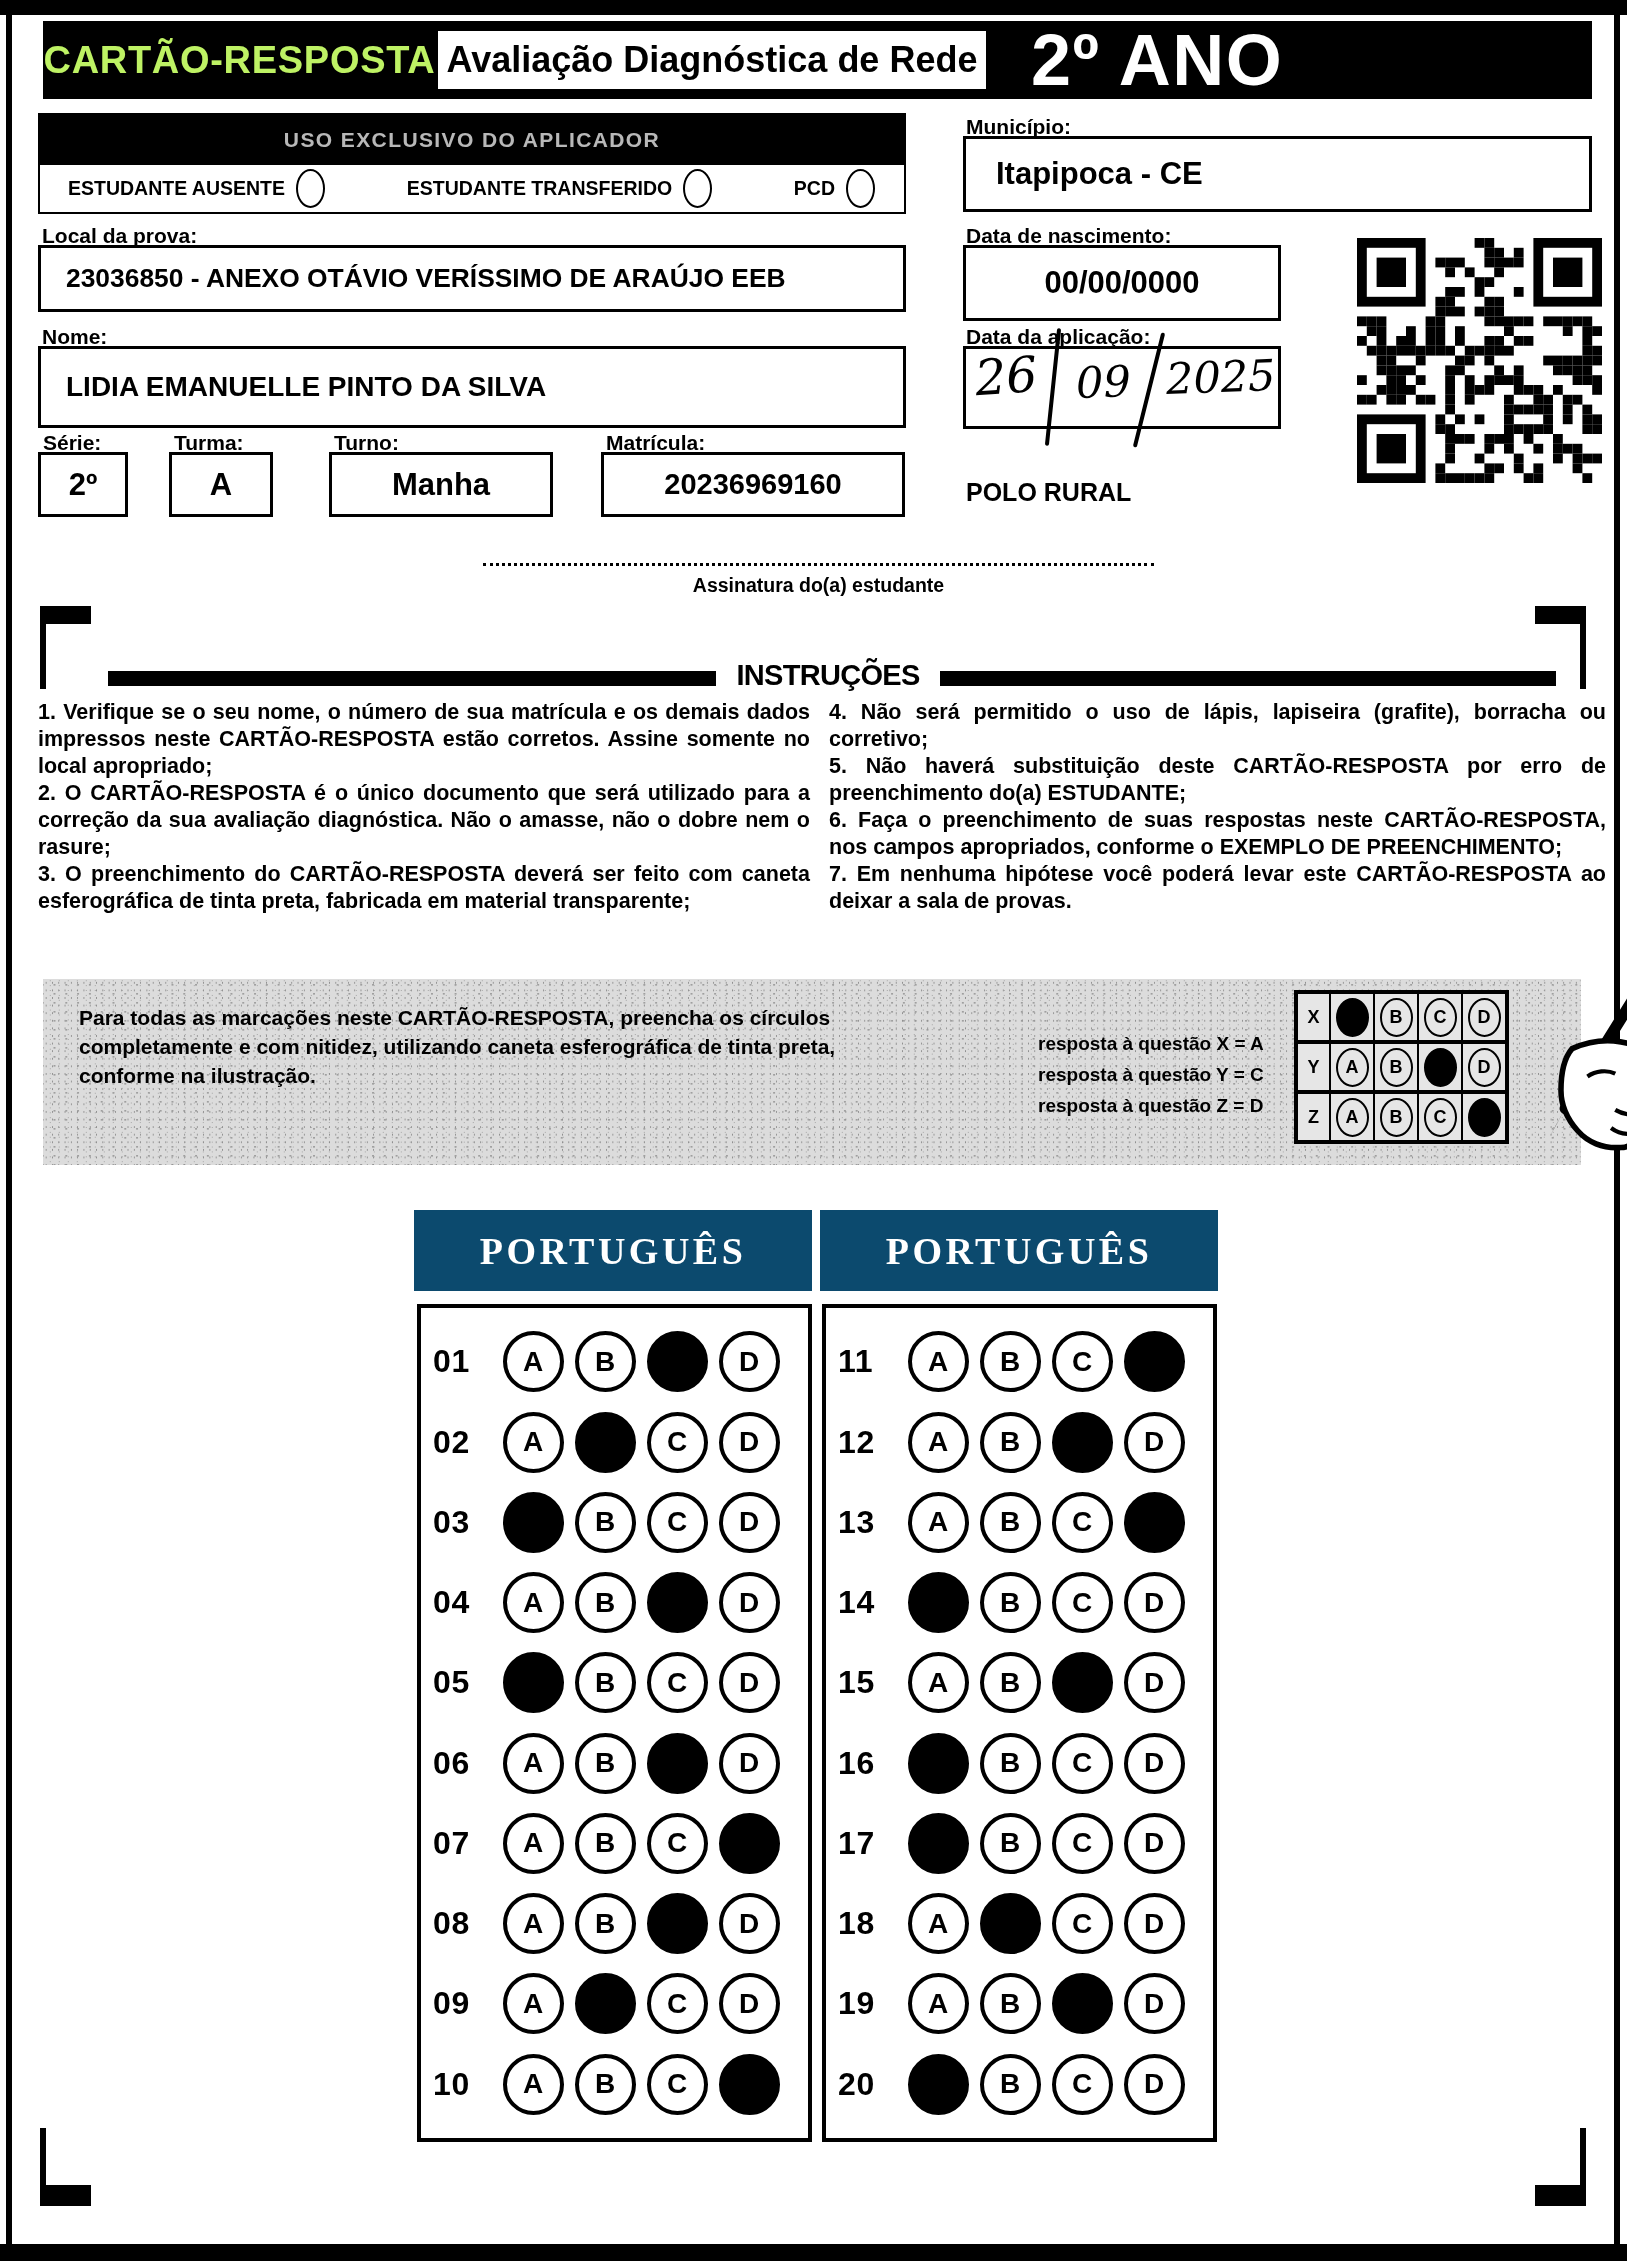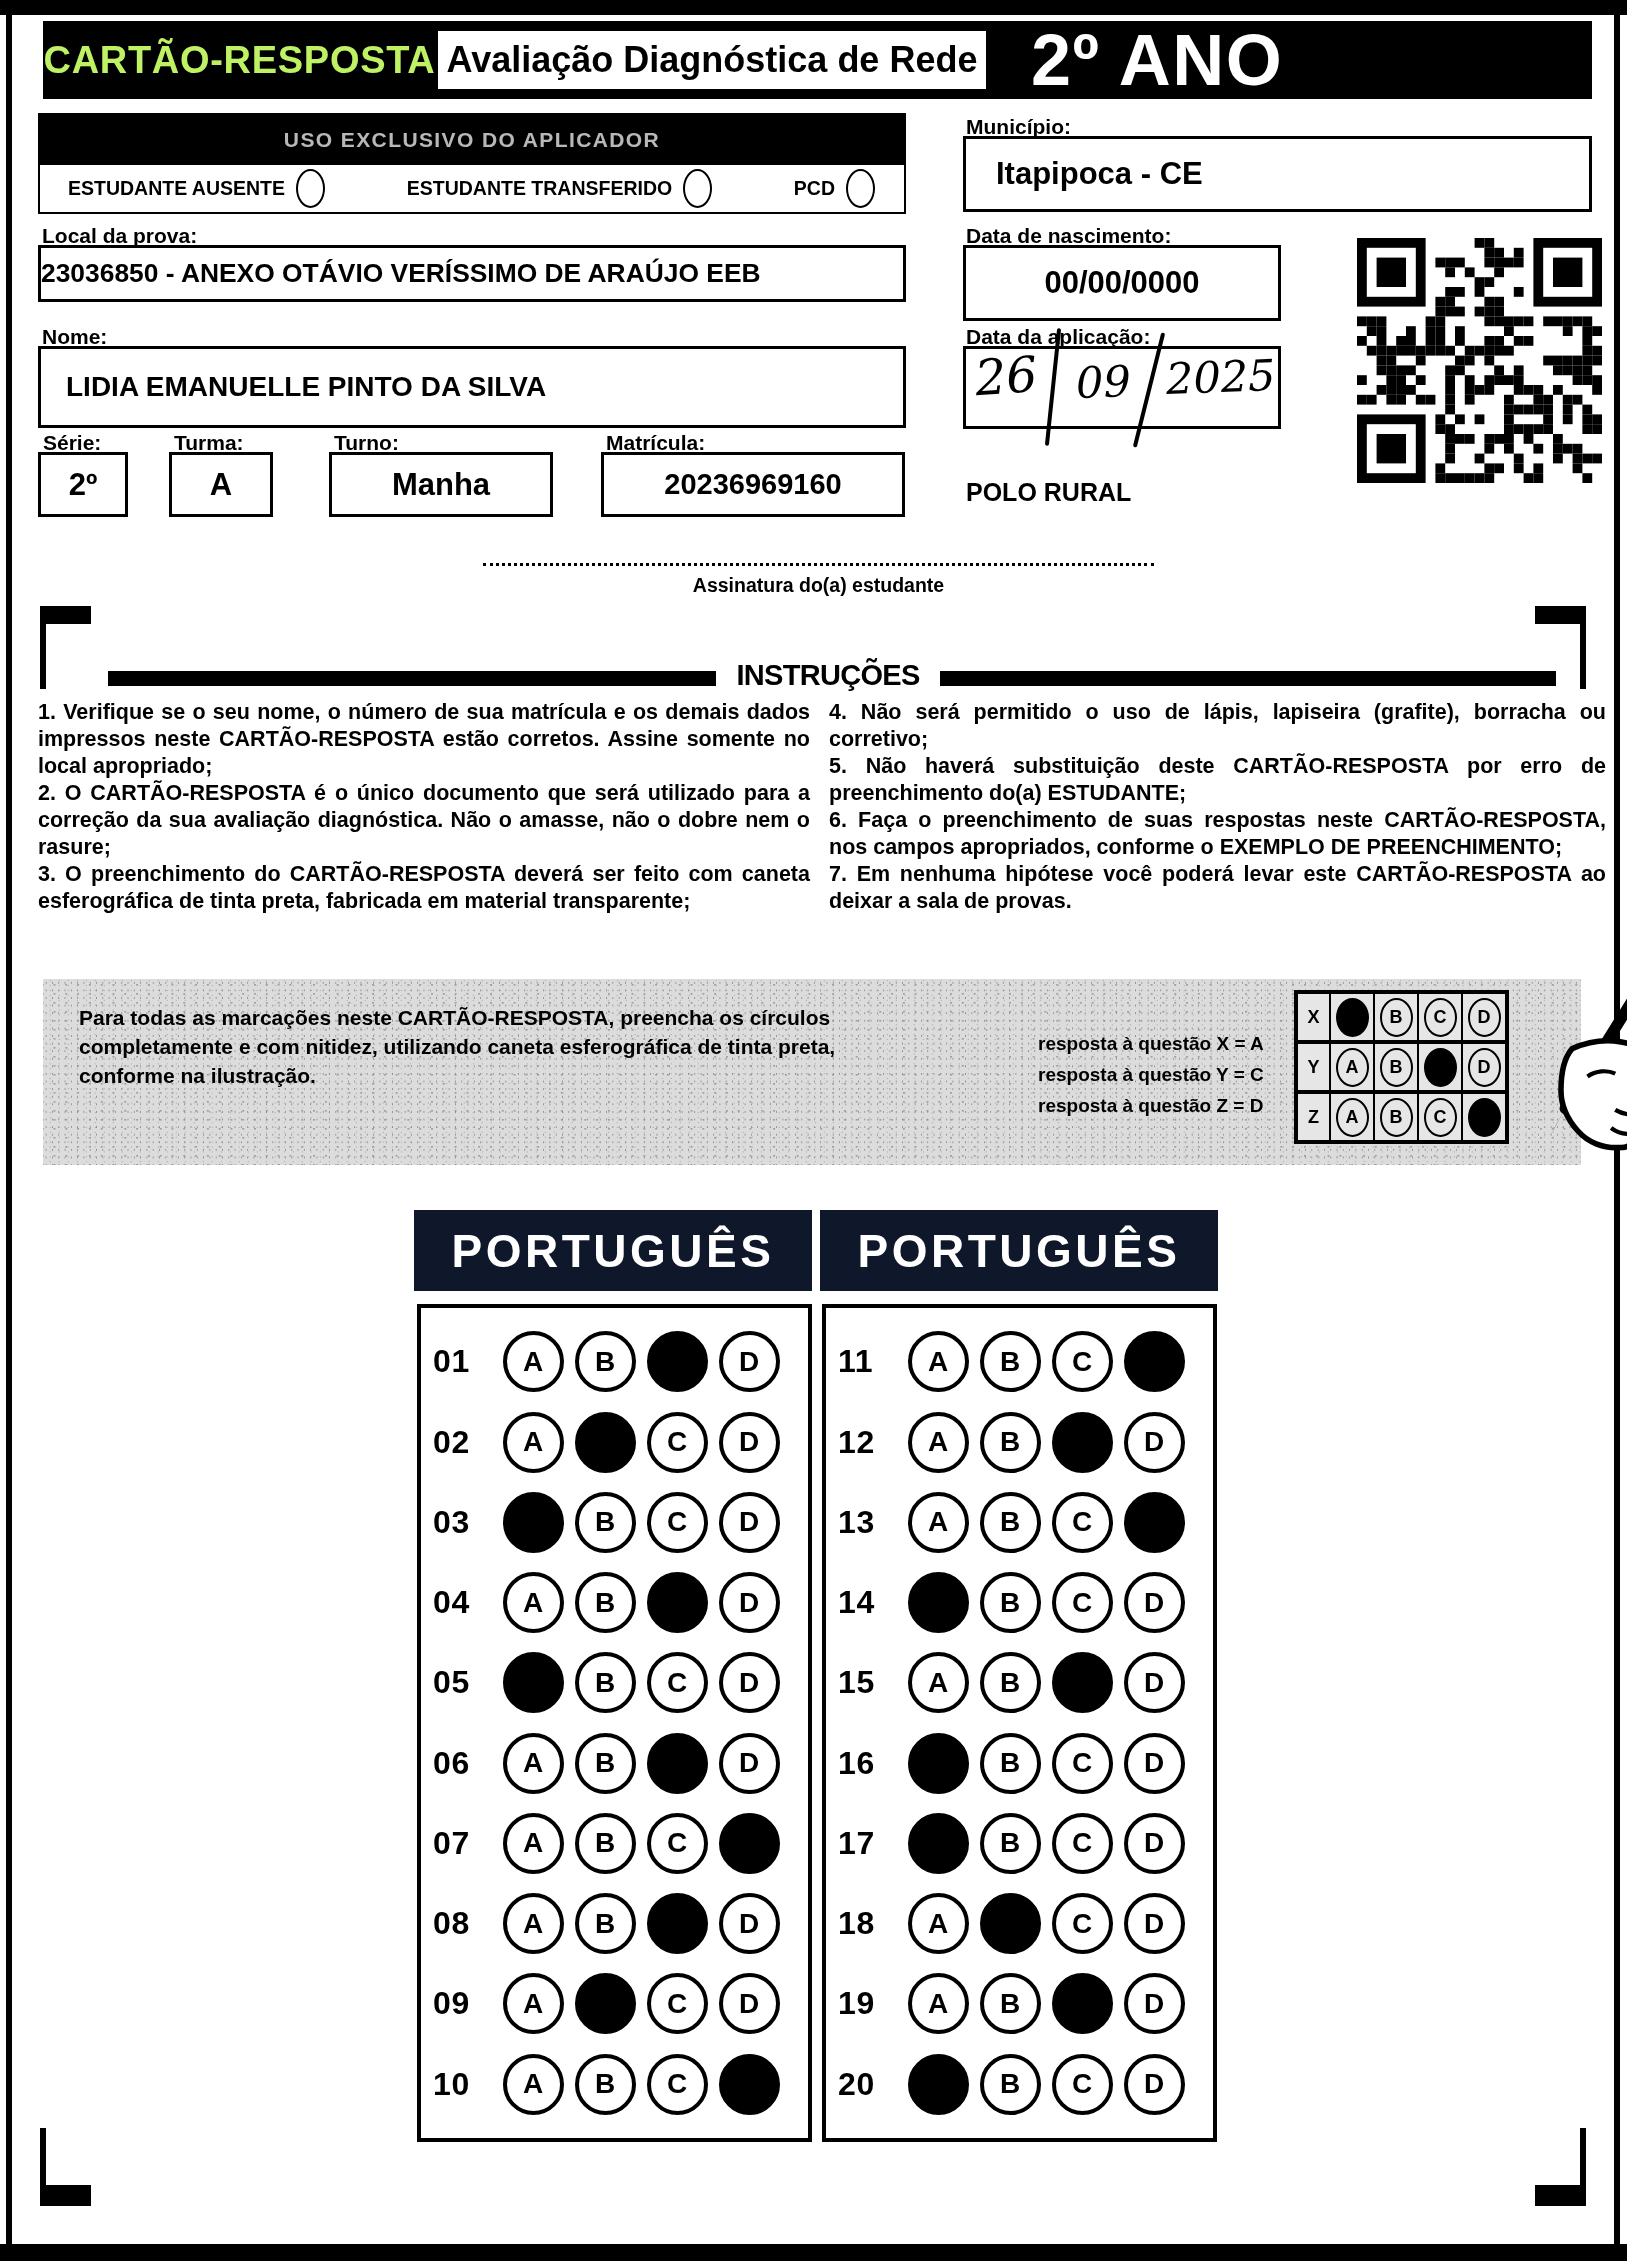--- a/index.html
+++ b/index.html
@@ -29,21 +29,21 @@
     color:rgba(255,255,255,0.72);font-size:21px;font-weight:bold;letter-spacing:1.4px;text-shadow:0 0 2.1px #000;}
   #aplicador-opts{height:47px;display:flex;align-items:center;justify-content:space-between;padding:0 29px 0 28px;}
   .apl-opt{display:flex;align-items:center;gap:11px;}
   .apl-label{font-size:19.5px;font-weight:bold;}
   .apl-circle{width:25px;height:35px;border:2.8px solid #000;border-radius:50%;display:inline-block;}
 
   .flabel{position:absolute;font-size:21px;font-weight:bold;white-space:nowrap;}
   .fbox{position:absolute;border:3.5px solid #000;box-sizing:border-box;display:flex;align-items:center;font-weight:bold;}
 
   #municipio-box{left:963px;top:136px;width:629px;height:76px;font-size:31px;padding-left:30px;}
-  #local-box{left:38px;top:245px;width:868px;height:57px;font-size:26.4px;}
+  #local-box{left:38px;top:245px;width:868px;height:67px;font-size:26.4px;padding-left:25px;}
   #nascimento-box{left:963px;top:245px;width:318px;height:76px;font-size:31px;justify-content:center;}
   #nome-box{left:38px;top:346px;width:868px;height:82px;font-size:28px;padding-left:25px;}
   #aplicacao-box{left:963px;top:346px;width:318px;height:83px;}
 
   #serie-box{left:38px;top:452px;width:90px;height:65px;font-size:31px;justify-content:center;}
   #turma-box{left:169px;top:452px;width:104px;height:65px;font-size:31px;justify-content:center;}
   #turno-box{left:329px;top:452px;width:224px;height:65px;font-size:31px;justify-content:center;}
   #matricula-box{left:601px;top:452px;width:304px;height:65px;font-size:29px;justify-content:center;}
 
   #polo-label{left:966px;top:478px;font-size:25px;font-weight:bold;position:absolute;}
@@ -89,22 +89,22 @@
   .ex-row:last-child{border-bottom:none;}
   .ex-cell{width:42px;height:46px;border-right:2.1px solid #000;display:flex;align-items:center;justify-content:center;}
   .ex-cell:last-child{border-right:none;}
   .ex-qlabel{font-size:18px;font-weight:bold;width:31px;}
   .ex-bubble{width:33px;height:39px;border:2.8px solid #000;border-radius:50%;display:flex;align-items:center;justify-content:center;
     font-size:18px;font-weight:bold;box-sizing:border-box;background:transparent;}
   .ex-bubble.filled{background:#000;color:transparent;border-color:#000;}
   #hand-illustration{position:absolute;left:1440px;top:-7px;width:181px;height:195px;}
 
   
-  .subject-header{position:absolute;width:398px;height:81px;background:#0f172a;color:#fff;display:flex;
-    align-items:center;justify-content:center;font-size:46px;font-weight:bold;letter-spacing:3.5px;}
+  .subject-header{position:absolute;width:398px;height:81px;background:#0c4a6e;color:#fff;display:flex;
+    align-items:center;justify-content:center;font-size:38px;font-weight:bold;letter-spacing:3.5px;font-family:Liberation Serif, serif;}
   #subject-left{left:414px;top:1210px;}
   #subject-right{left:820px;top:1210px;}
   .ans-box{position:absolute;width:395px;height:838px;border:4.2px solid #000;box-sizing:border-box;
     display:flex;flex-direction:column;justify-content:space-evenly;padding:4.2px 0;}
   #answers-left{left:417px;top:1304px;}
   #answers-right{left:822px;top:1304px;}
   .ans-row{display:flex;align-items:center;padding-left:12px;}
   .q-num{width:64px;font-size:32px;font-weight:bold;letter-spacing:0.7px;}
   .bubble-cell{width:72px;display:flex;justify-content:center;}
   .bubble{width:61px;height:61px;border:4.2px solid #000;border-radius:50%;display:flex;align-items:center;

